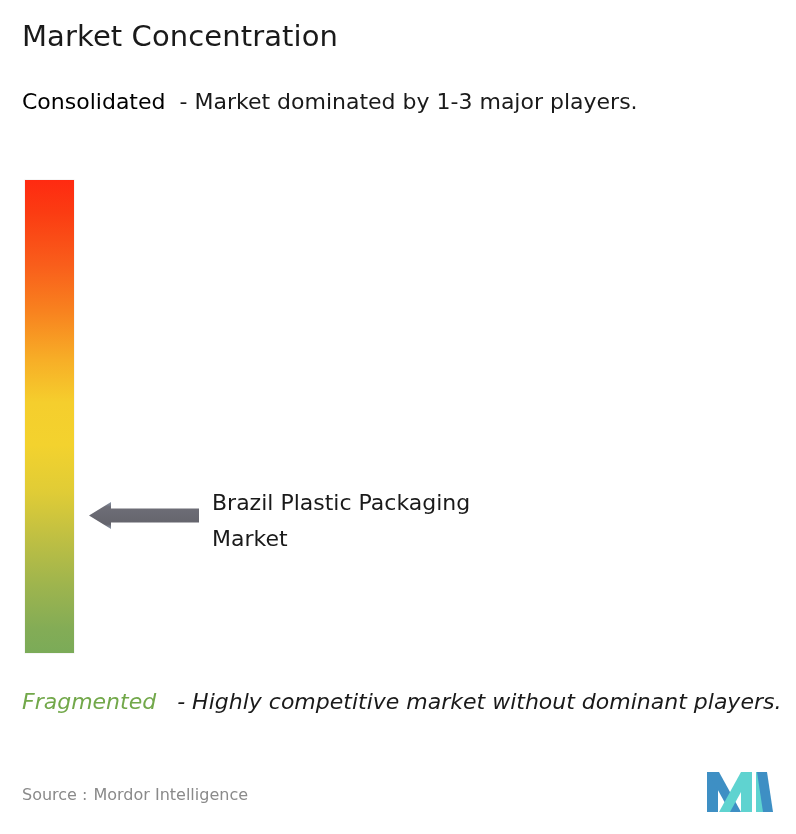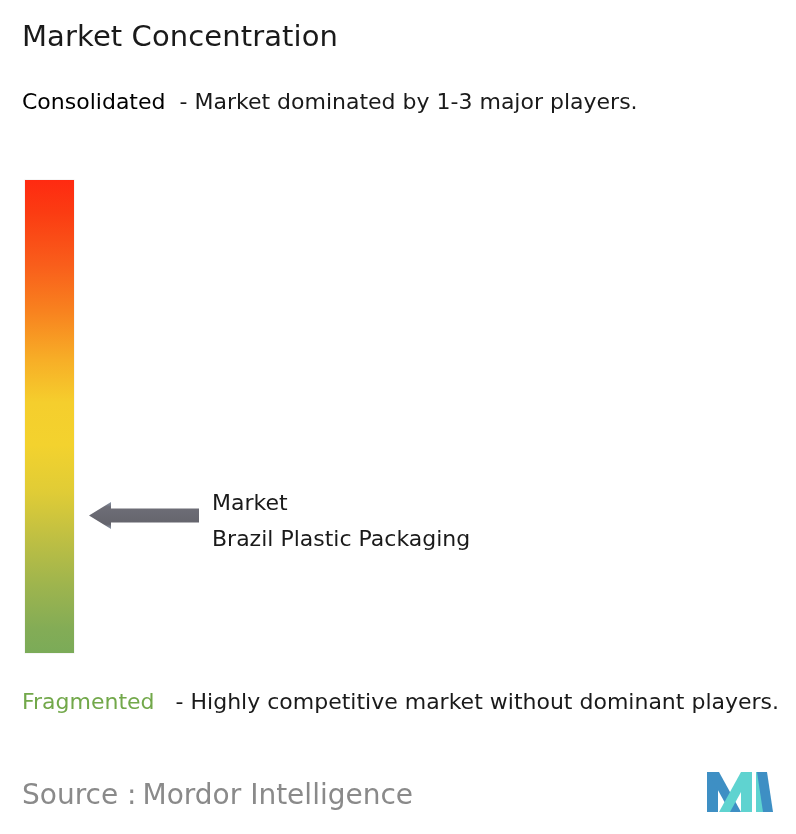--- a/index.html
+++ b/index.html
@@ -105,31 +105,32 @@
   
   .legend-bottom {
     position: absolute;
     left: 22px;
     top: 686px;
     width: 766px;
     font-size: 22px;
     line-height: 31px;
     color: #1a1a1a;
     font-weight: 400;
+    font-style: italic;
   }
   .kw-fragmented {
     color: #72A84A;
   }
 
   
   .source {
     position: absolute;
     left: 22px;
     top: 782px;
-    font-size: 28px;
+    font-size: 16px;
     line-height: 26px;
     color: #8a8a8a;
     font-weight: 400;
     white-space: nowrap;
   }
   .source .src-label { color: #8a8a8a; }
   .source .src-value { color: #8a8a8a; margin-left: 6px; }
 
   
   .logo {
@@ -162,22 +163,22 @@
           <stop offset="18%" stop-color="#6E6E77"></stop>
           <stop offset="82%" stop-color="#64646C"></stop>
           <stop offset="100%" stop-color="#8F9AAB"></stop>
         </linearGradient>
       </defs>
       <polygon points="0,16.5 22,3 22,9.5 110,9.5 110,23.5 22,23.5 22,30" fill="url(#arrowGrad)"></polygon>
     </svg>
   </div>
 
   <div class="pointer-label">
+    <span class="ln">Brazil Plastic Packaging</span>
     <span class="ln">Market</span>
-    <span class="ln">Brazil Plastic Packaging</span>
   </div>
 
   <div class="legend-bottom">
     <span class="kw-fragmented">Fragmented</span><span>&nbsp;&nbsp;&nbsp;</span><span class="legend-desc">- Highly competitive market without dominant players.</span>
   </div>
 
   <div class="source">
     <span class="src-label">Source :</span><span class="src-value">Mordor Intelligence</span>
   </div>
 

